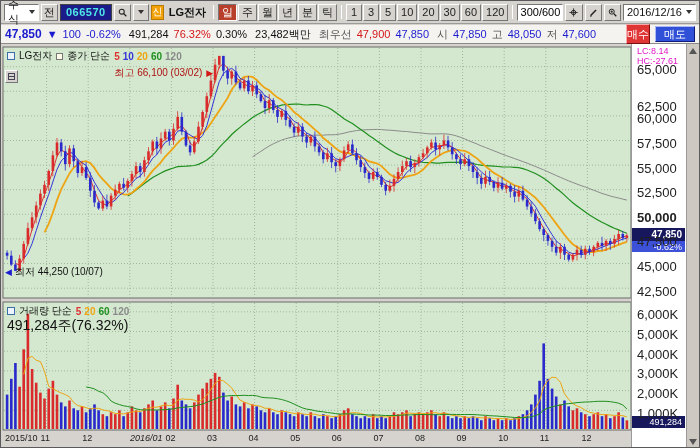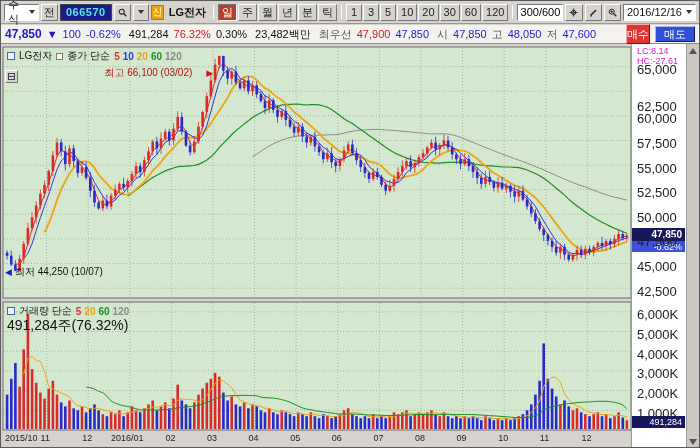--- a/index.html
+++ b/index.html
@@ -32,21 +32,21 @@
 #chart-canvas{position:absolute;inset:0}
 .axcol{position:absolute;left:630px;top:0;width:55px;height:405px;background:#fff;border-left:1px solid #9a9a9a}
 .axlbl{position:absolute;left:636px;font-size:13px;color:#222;white-space:nowrap}
 .xlbl{position:absolute;top:389px;font-size:9px;color:#222;white-space:nowrap}
 .minibtn{position:absolute;left:4px;top:26px;width:13px;height:13px;background:#d6d3ce;border:1px solid;border-color:#fff #767676 #767676 #fff;display:flex;align-items:center;justify-content:center;padding:0}
 .minigrid{width:7px;height:7px;border:1px solid #445;background:linear-gradient(#445,#445) center/7px 1px no-repeat}
 .legend{position:absolute;left:6px;top:5px;display:flex;align-items:center;gap:4px;font-size:10px;color:#111;white-space:nowrap}
 .lgsq{width:8px;height:8px;border:1px solid #3a6ea5;background:#eef4ff;display:inline-block}
 .lgsq2{width:7px;height:7px;border:1px solid #777;background:#fffbe8;display:inline-block}
 #ma-labels span,#vma-labels span{font-weight:bold;margin-right:3px}
-.hianno{position:absolute;font-size:10px;color:#b01010;display:flex;gap:14px;align-items:center;white-space:nowrap}
+.hianno{position:absolute;font-size:10px;color:#b01010;display:flex;gap:4px;align-items:center;white-space:nowrap}
 .rarr{color:#d41717;font-size:9px}
 .loanno{position:absolute;font-size:10px;color:#111;display:flex;gap:3px;align-items:center;white-space:nowrap}
 .larr{color:#1c1ccf;font-size:9px}
 .lcv,.hcv{position:absolute;left:636px;font-size:9px;color:#e018c8;white-space:nowrap}
 .lcv{top:2px}.hcv{top:12px}
 .pbadge{position:absolute;left:631px;width:53px;height:13px;background:#17175e;color:#fff;font-size:10px;display:flex;align-items:center;justify-content:flex-end;padding:0 3px;font-weight:bold}
 .pctbadge{position:absolute;left:631px;width:53px;height:11px;background:#3c50d8;color:#fff;font-size:9px;display:flex;align-items:center;justify-content:flex-end;padding:0 3px}
 .vlegend{position:absolute;left:6px;top:260px;display:flex;gap:4px;font-size:10px;align-items:center;color:#111;white-space:nowrap}
 .vtext{position:absolute;left:6px;top:273px;font-size:14px;color:#111;white-space:nowrap}
 .vbadge{position:absolute;left:631px;width:53px;height:12px;background:#17175e;color:#fff;font-size:9px;display:flex;align-items:center;justify-content:flex-end;padding:0 3px}
@@ -689,34 +689,34 @@
     <div class="scrollstrip">
       <span class="tri up"></span>
       <span class="tri down"></span>
     </div>
   <div class="axlbl" style="top: 18.2px;">65,000</div>
       <div class="axlbl" style="top: 42.8px; margin-top: 12px;">62,500</div>
       <div class="axlbl" style="top: 67.4px;">60,000</div>
       <div class="axlbl" style="top: 92px;">57,500</div>
       <div class="axlbl" style="top: 116.6px;">55,000</div>
       <div class="axlbl" style="top: 141.2px;">52,500</div>
-      <div class="axlbl" style="top: 165.8px;">50,000</div>
+      <div class="axlbl" style="top: 165.8px; font-weight: bold;">50,000</div>
       <div class="axlbl" style="top: 190.4px;">47,500</div>
       <div class="axlbl" style="top: 215px;">45,000</div>
       <div class="axlbl" style="top: 239.7px;">42,500</div>
       <div class="axlbl" style="top: 263.3px;">6,000K</div>
       <div class="axlbl" style="top: 283px;">5,000K</div>
       <div class="axlbl" style="top: 302.7px;">4,000K</div>
       <div class="axlbl" style="top: 322.4px;">3,000K</div>
       <div class="axlbl" style="top: 342.1px;">2,000K</div>
       <div class="axlbl" style="top: 361.8px;">1,000K</div>
       <div class="xlbl" style="left: 4px;">2015/10</div>
       <div class="xlbl" style="left: 39.6px;">11</div>
       <div class="xlbl" style="left: 81.2px;">12</div>
-      <div class="xlbl" style="left: 110px;">2016/01</div>
+      <div class="xlbl" style="left: 129px; font-style: italic;">2016/01</div>
       <div class="xlbl" style="left: 164.4px;">02</div>
       <div class="xlbl" style="left: 206px;">03</div>
       <div class="xlbl" style="left: 247.6px;">04</div>
       <div class="xlbl" style="left: 289.2px;">05</div>
       <div class="xlbl" style="left: 330.8px;">06</div>
       <div class="xlbl" style="left: 372.4px;">07</div>
       <div class="xlbl" style="left: 414px;">08</div>
       <div class="xlbl" style="left: 455.6px;">09</div>
       <div class="xlbl" style="left: 497.2px;">10</div>
       <div class="xlbl" style="left: 538.8px;">11</div>

